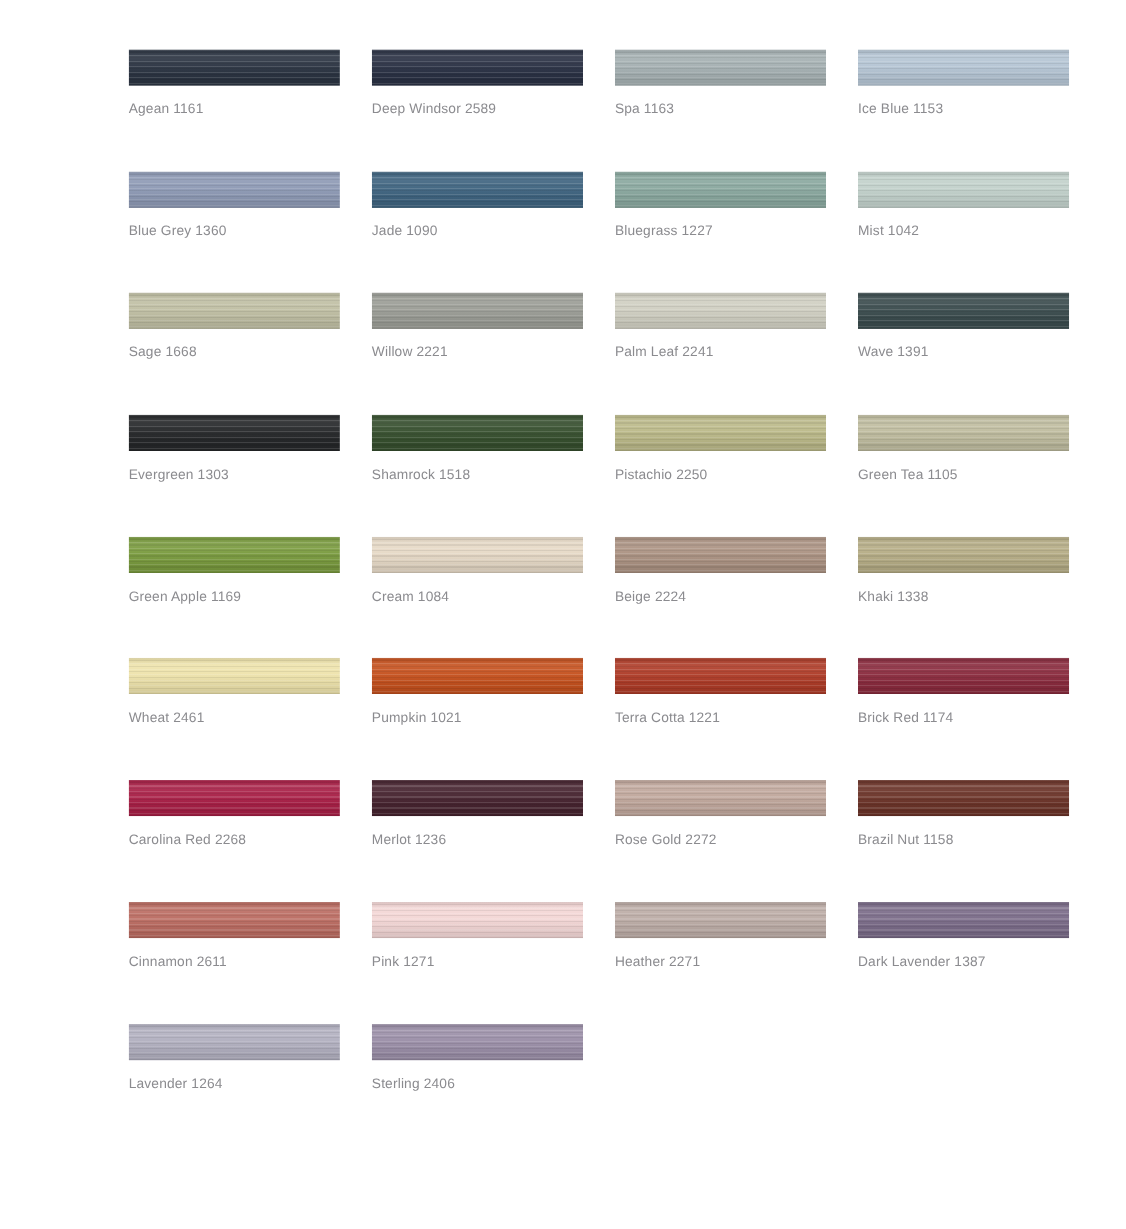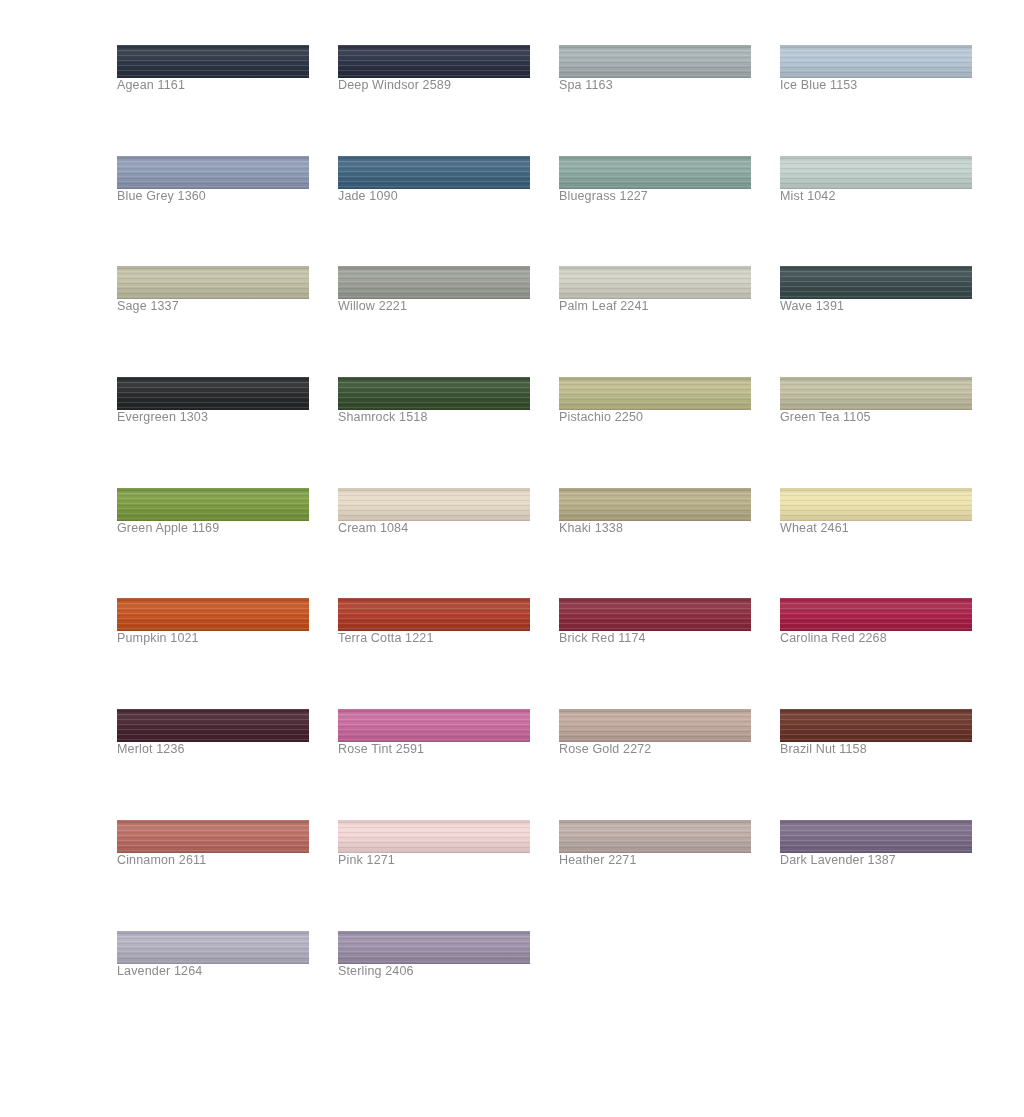--- a/index.html
+++ b/index.html
@@ -71,20 +71,21 @@
       to bottom,
       rgba(0,0,0,0.10) 0%,
       rgba(255,255,255,0.10) 18%,
       rgba(255,255,255,0.04) 45%,
       rgba(0,0,0,0.05) 72%,
       rgba(0,0,0,0.12) 100%
     );
     pointer-events: none;
   }
   .swatch-label {
+    margin-top: 14px;
     font-size: 12.5px;
     line-height: 15px;
     color: #8b8b8f;
     letter-spacing: 0.15px;
     white-space: nowrap;
   }
 </style>
 </head>
 <body>
 
@@ -153,21 +154,21 @@
           <div class="sheen"></div>
         </div>
         <div class="swatch-label">Mist 1042</div>
       </div>
       <div class="swatch-cell">
         <div class="swatch-chip">
           <div class="base" style="background: rgb(192, 191, 164);"></div>
           <div class="fiber"></div>
           <div class="sheen"></div>
         </div>
-        <div class="swatch-label">Sage 1337</div>
+        <div class="swatch-label">Sage 1668</div>
       </div>
       <div class="swatch-cell">
         <div class="swatch-chip">
           <div class="base" style="background: rgb(155, 157, 150);"></div>
           <div class="fiber"></div>
           <div class="sheen"></div>
         </div>
         <div class="swatch-label">Willow 2221</div>
       </div>
       <div class="swatch-cell">
@@ -229,20 +230,28 @@
       <div class="swatch-cell">
         <div class="swatch-chip">
           <div class="base" style="background: rgb(230, 217, 198);"></div>
           <div class="fiber"></div>
           <div class="sheen"></div>
         </div>
         <div class="swatch-label">Cream 1084</div>
       </div>
       <div class="swatch-cell">
         <div class="swatch-chip">
+          <div class="base" style="background: rgb(172, 147, 131);"></div>
+          <div class="fiber"></div>
+          <div class="sheen"></div>
+        </div>
+        <div class="swatch-label">Beige 2224</div>
+      </div>
+      <div class="swatch-cell">
+        <div class="swatch-chip">
           <div class="base" style="background: rgb(182, 173, 134);"></div>
           <div class="fiber"></div>
           <div class="sheen"></div>
         </div>
         <div class="swatch-label">Khaki 1338</div>
       </div>
       <div class="swatch-cell">
         <div class="swatch-chip">
           <div class="base" style="background: rgb(238, 227, 172);"></div>
           <div class="fiber"></div>
@@ -282,28 +291,20 @@
         </div>
         <div class="swatch-label">Carolina Red 2268</div>
       </div>
       <div class="swatch-cell">
         <div class="swatch-chip">
           <div class="base" style="background: rgb(70, 35, 47);"></div>
           <div class="fiber"></div>
           <div class="sheen"></div>
         </div>
         <div class="swatch-label">Merlot 1236</div>
-      </div>
-      <div class="swatch-cell">
-        <div class="swatch-chip">
-          <div class="base" style="background: rgb(201, 105, 157);"></div>
-          <div class="fiber"></div>
-          <div class="sheen"></div>
-        </div>
-        <div class="swatch-label">Rose Tint 2591</div>
       </div>
       <div class="swatch-cell">
         <div class="swatch-chip">
           <div class="base" style="background: rgb(192, 167, 156);"></div>
           <div class="fiber"></div>
           <div class="sheen"></div>
         </div>
         <div class="swatch-label">Rose Gold 2272</div>
       </div>
       <div class="swatch-cell">

